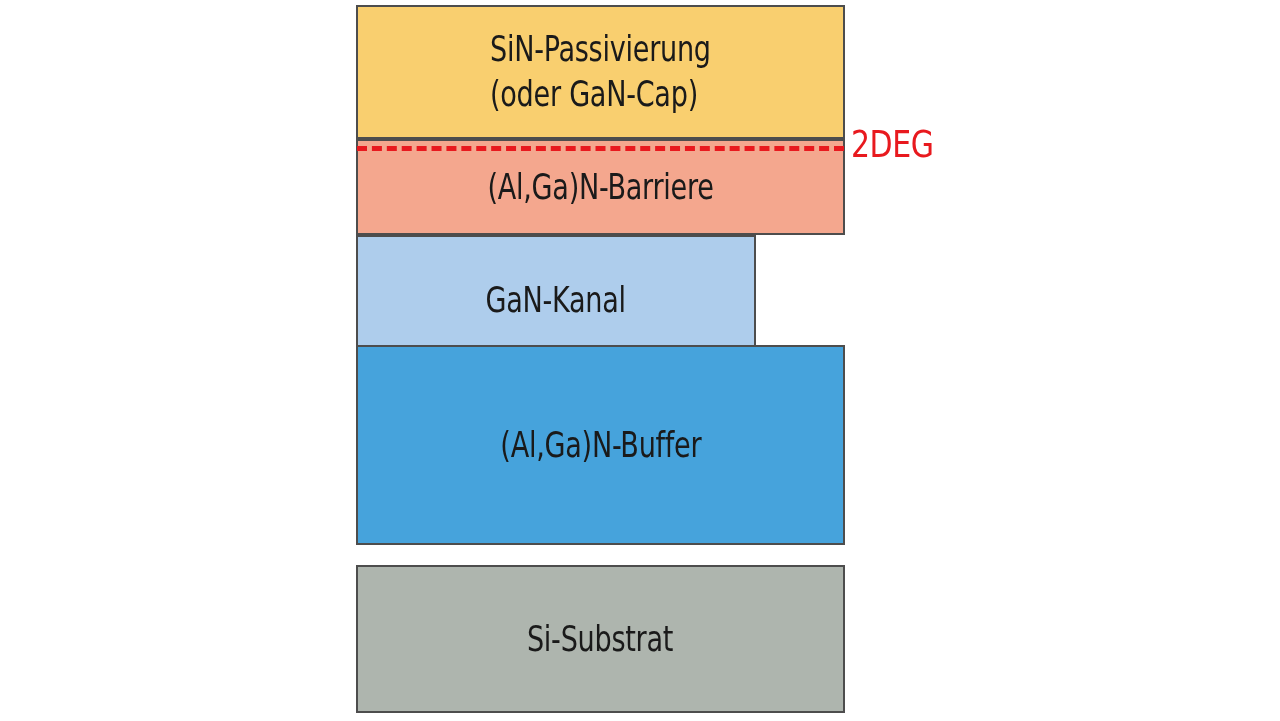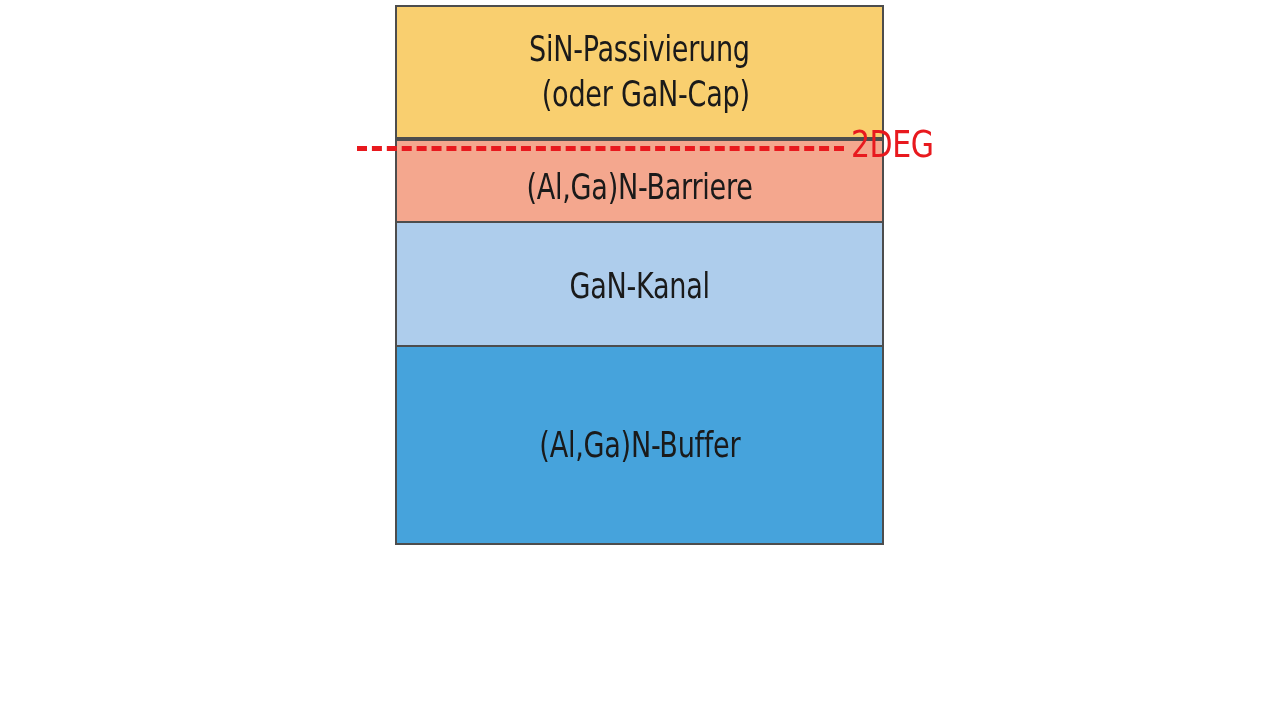--- a/index.html
+++ b/index.html
@@ -34,41 +34,40 @@
   }
 
   .layer {
     position: absolute;
     left: 0;
     box-sizing: border-box;
     border: 2px solid #4d4d4d;
     display: flex;
     align-items: center;
     justify-content: center;
-    text-align: right;
-    margin-left: 39px;
+    text-align: left;
   }
 
   .layer-label {
     font-family: "DejaVu Sans Condensed", "Liberation Sans Narrow",
                  "Liberation Sans", sans-serif;
     font-size: 35px;
     line-height: 1.28;
     color: #1a1a1a;
     letter-spacing: -0.3px;
     transform: scaleX(0.86);
     transform-origin: center center;
     white-space: pre-line;
     font-weight: 400;
   }
 
   
   #layer-passivation { top: 0px;   height: 134px; width: 489px; }
   #layer-barrier     { top: 134px; height: 96px;  width: 489px; }
-  #layer-channel     { top: 216px; height: 130px; width: 489px; }
+  #layer-channel     { top: 230px; height: 130px; width: 400px; }
   #layer-buffer      { top: 340px; height: 200px; width: 489px; }
   #layer-substrate   { top: 560px; height: 148px; width: 489px; }
 
   
   .deg-line {
     position: absolute;
     left: 357px;
     top: 146px;
     width: 487px;
     height: 0px;
@@ -109,20 +108,23 @@
     </div>
 
     <div class="layer" id="layer-channel" style="background-color: rgb(174, 205, 236); border-color: rgb(77, 77, 77);">
       <span class="layer-label" style="color: rgb(26, 26, 26);">GaN-Kanal</span>
     </div>
 
     <div class="layer" id="layer-buffer" style="background-color: rgb(70, 163, 220); border-color: rgb(77, 77, 77);">
       <span class="layer-label" style="color: rgb(26, 26, 26);">(Al,Ga)N-Buffer</span>
     </div>
 
+    <div class="layer" id="layer-substrate" style="background-color: rgb(174, 181, 174); border-color: rgb(77, 77, 77);">
+      <span class="layer-label" style="color: rgb(26, 26, 26);">Si-Substrat</span>
+    </div>
 
   </div>
 
   <div class="deg-line" style="border-top-color: rgb(232, 25, 30);"></div>
 
   <div class="deg-label" style="color: rgb(232, 25, 30);">2DEG</div>
 
 </div>
 
 </body></html>

